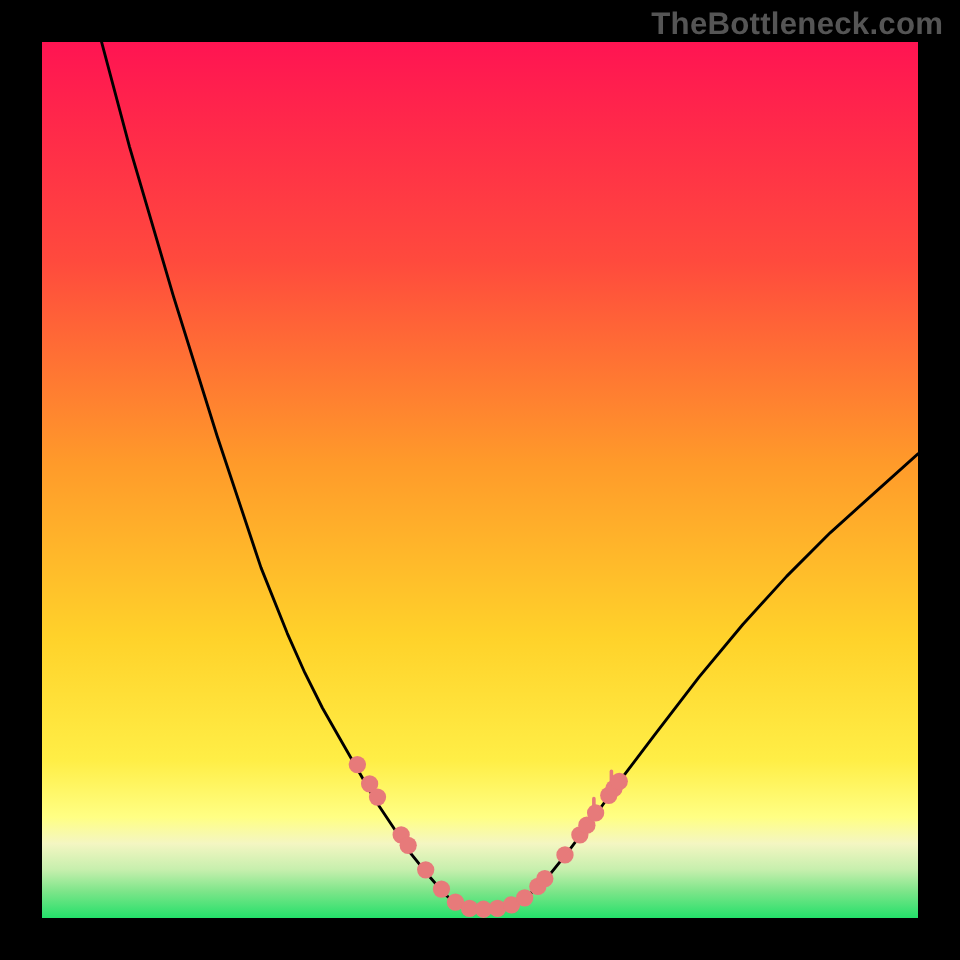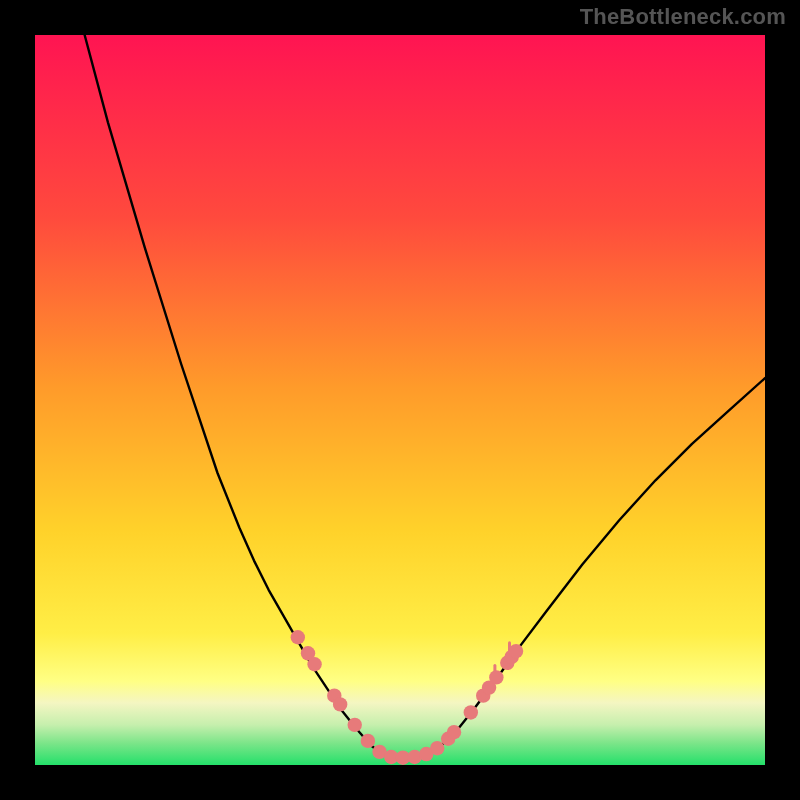--- a/index.html
+++ b/index.html
@@ -14,21 +14,21 @@
   .stage {
     position: relative;
     width: 800px;
     height: 800px;
     background: #000;
   }
   .watermark {
     position: absolute;
     top: 4px;
     right: 14px;
-    font-size: 22px;
+    font-size: 26px;
     font-weight: 600;
     color: #555;
     letter-spacing: 0.2px;
     z-index: 10;
     text-align: center;
   }
   .plot {
     position: absolute;
     left: 35px;
     top: 35px;

